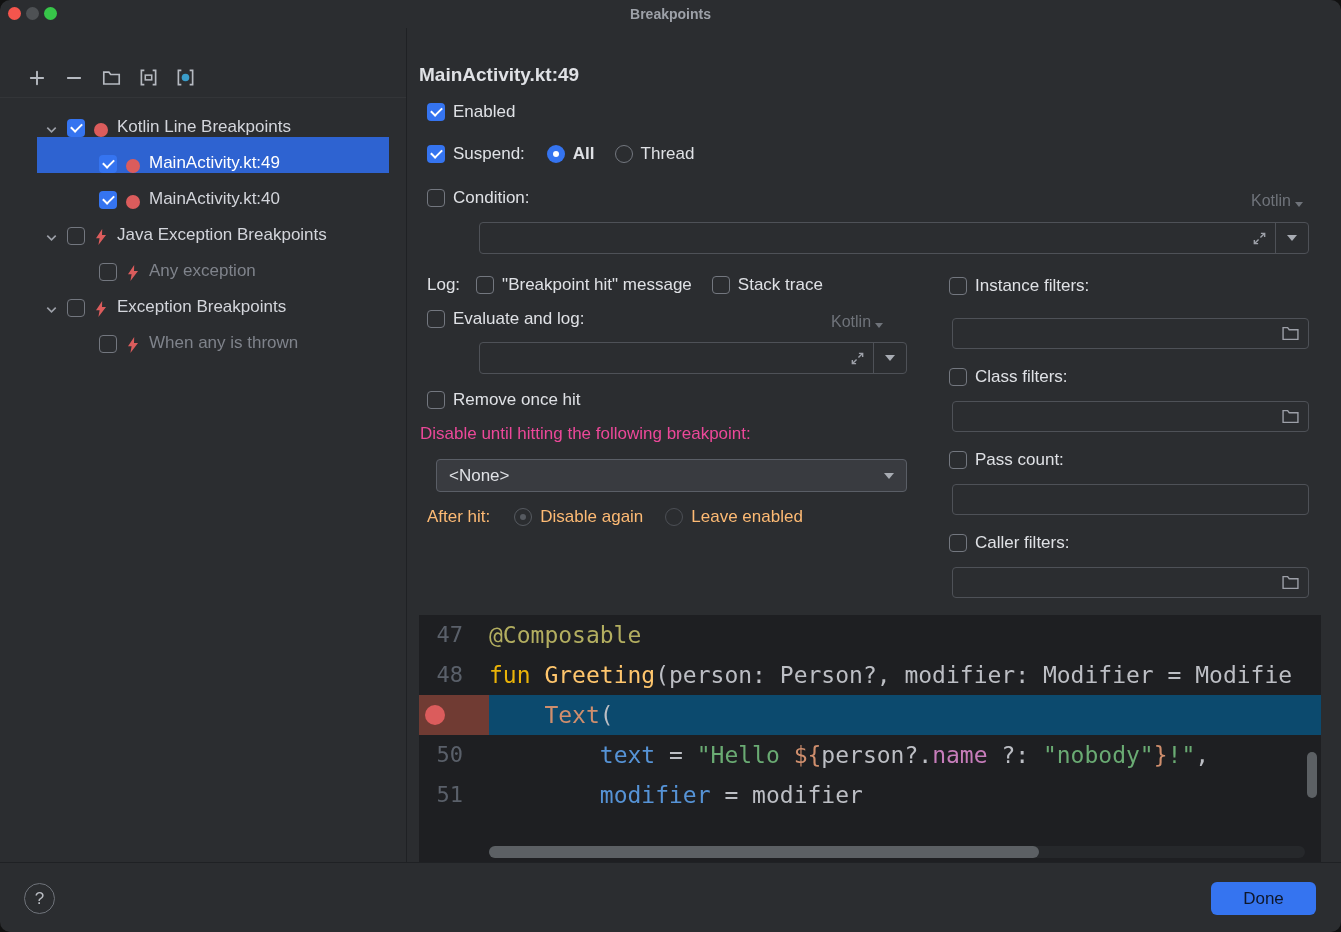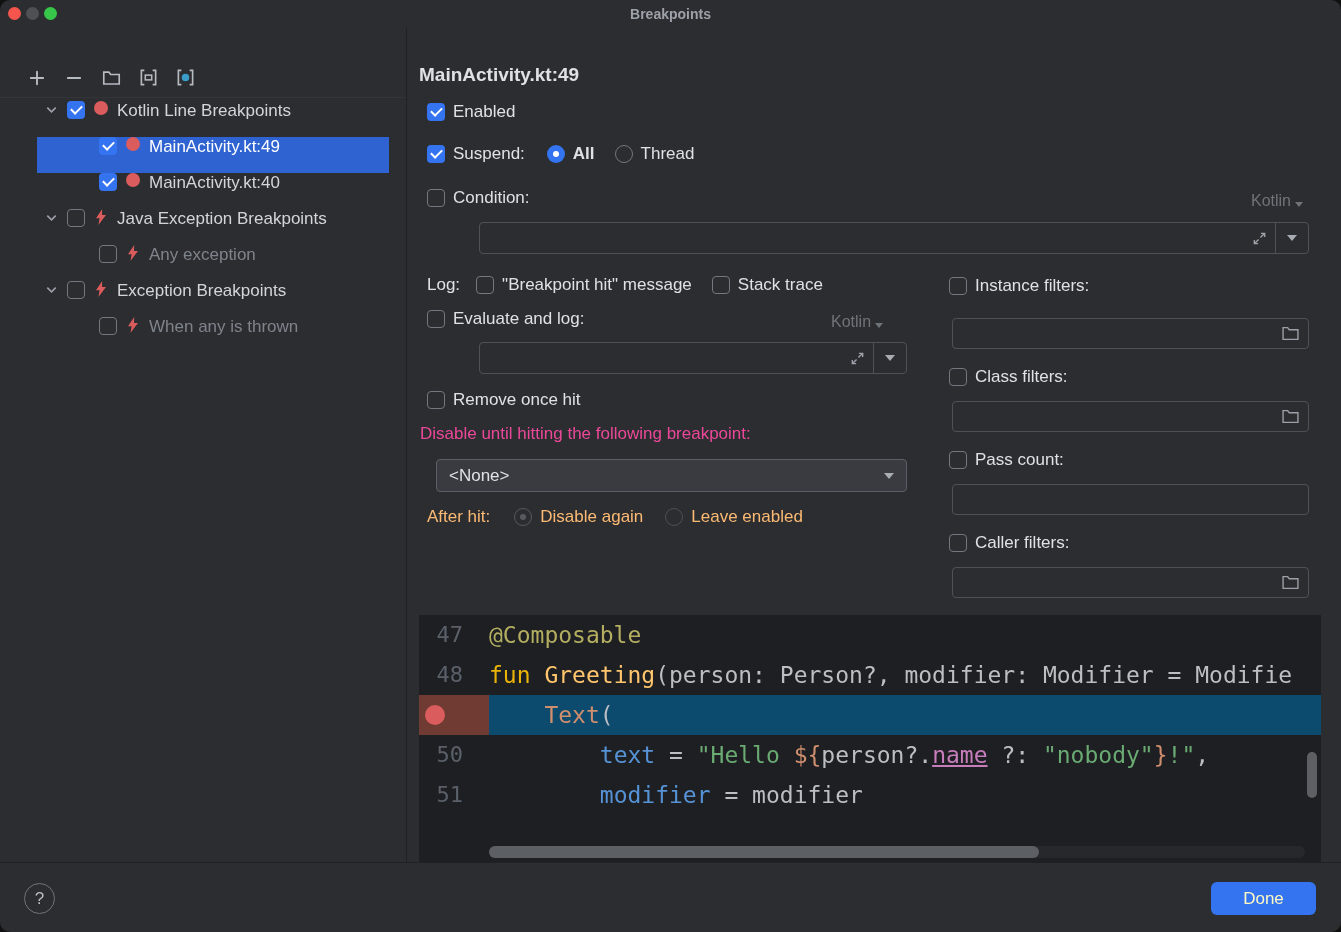--- a/index.html
+++ b/index.html
@@ -23,21 +23,21 @@
   .footer { height:70px; border-top:1px solid #1f2124; position:relative; }
 
   
   .toolbar { display:flex; align-items:center; gap:13px; padding:30px 0 0 25px; height:70px;
              border-bottom:1px solid #333538; }
   .tb-btn { width:24px; height:24px; background:none; border:none; display:flex;
             align-items:center; justify-content:center; border-radius:4px; cursor:pointer; }
 
   
   .tree { position:absolute; top:71px; left:0; right:0; bottom:0; padding:2px 17px 0 37px; overflow:hidden; }
-  .tree-row { height:36px; display:flex; align-items:flex-start; font-size:17px; color:#d3d5db; cursor:pointer; }
+  .tree-row { height:36px; display:flex; align-items:flex-end; font-size:17px; color:#d3d5db; cursor:pointer; }
   .tree-row.selected { background:#2e63d1; color:#fff; }
   .chev { width:16px; height:16px; margin-right:8px; flex-shrink:0; display:flex; align-items:center; justify-content:center; }
   .spacer { width:24px; flex-shrink:0; }
   .cb { width:18px; height:18px; border-radius:4px; flex-shrink:0; position:relative; cursor:pointer; }
   .cb.checked { background:#3574f0; }
   .cb.checked::after { content:''; position:absolute; left:3.5px; top:4px; width:9px; height:5px;
                        border-left:2px solid #fff; border-bottom:2px solid #fff; transform:rotate(-45deg); }
   .cb.un { border:1.5px solid #73777f; }
   .tree .cb { margin-right:8px; }
   .icon-slot { width:16px; margin-right:8px; display:flex; justify-content:center; align-items:center; flex-shrink:0; }
@@ -88,31 +88,31 @@
             overflow:hidden; font-family:"DejaVu Sans Mono",monospace; font-size:23px; }
   .cl { display:flex; height:40px; }
   .gutter-cell { width:70px; flex-shrink:0; text-align:right; padding-right:26px; color:#5a606a;
                  font-size:22px; position:relative; line-height:40px; cursor:pointer; }
   .cl.bp { background:#0c4a6e; }
   .cl.bp .gutter-cell { background:#703b33; }
   .bp-dot { position:absolute; left:6px; top:10px; width:20px; height:20px; border-radius:50%; background:#db5c5c; }
   .code-text { white-space:pre; line-height:40px; overflow:hidden; }
   .tok-annotation{color:#b3ae60} .tok-keyword{color:#eab308} .tok-function{color:#ffc66d}
   .tok-call{color:#cf8e6d} .tok-named{color:#5693d6} .tok-string{color:#6aab73}
-  .tok-prop{color:#c77dbb;text-decoration:underline} .tok-brace{color:#cf8e6d} .tok-plain{color:#bcbec4}
+  .tok-prop{color:#c77dbb;} .tok-brace{color:#cf8e6d} .tok-plain{color:#bcbec4}
   .vsb { position:absolute; right:4px; top:137px; width:10px; height:46px; border-radius:5px; background:#5c6064; cursor:pointer; }
   .hsb-track { position:absolute; left:70px; right:16px; bottom:4px; height:12px; border-radius:6px; background:#26282b; }
   .hsb { position:absolute; left:70px; bottom:4px; height:12px; width:550px; border-radius:6px; background:#5c6064; cursor:pointer; }
 
   
   .help-btn { position:absolute; left:24px; top:20px; width:31px; height:31px; border-radius:50%;
               border:1.5px solid #6f737a; background:none; color:#b9bcc2; font-size:17px; cursor:pointer;
               font-family:inherit; }
   .done-btn { position:absolute; right:25px; top:19px; width:105px; height:33px; background:#3574f0;
-              border:none; border-radius:6px; color:#fef9c3; font-size:17px; font-weight:500; cursor:pointer;
+              border:none; border-radius:6px; color:#0f172a; font-size:17px; font-weight:500; cursor:pointer;
               font-family:inherit; }
 </style>
 </head>
 <body>
 
 <div class="window">
 
   <div class="titlebar">
     <div class="tl-group">
       <span class="tl red"></span>

